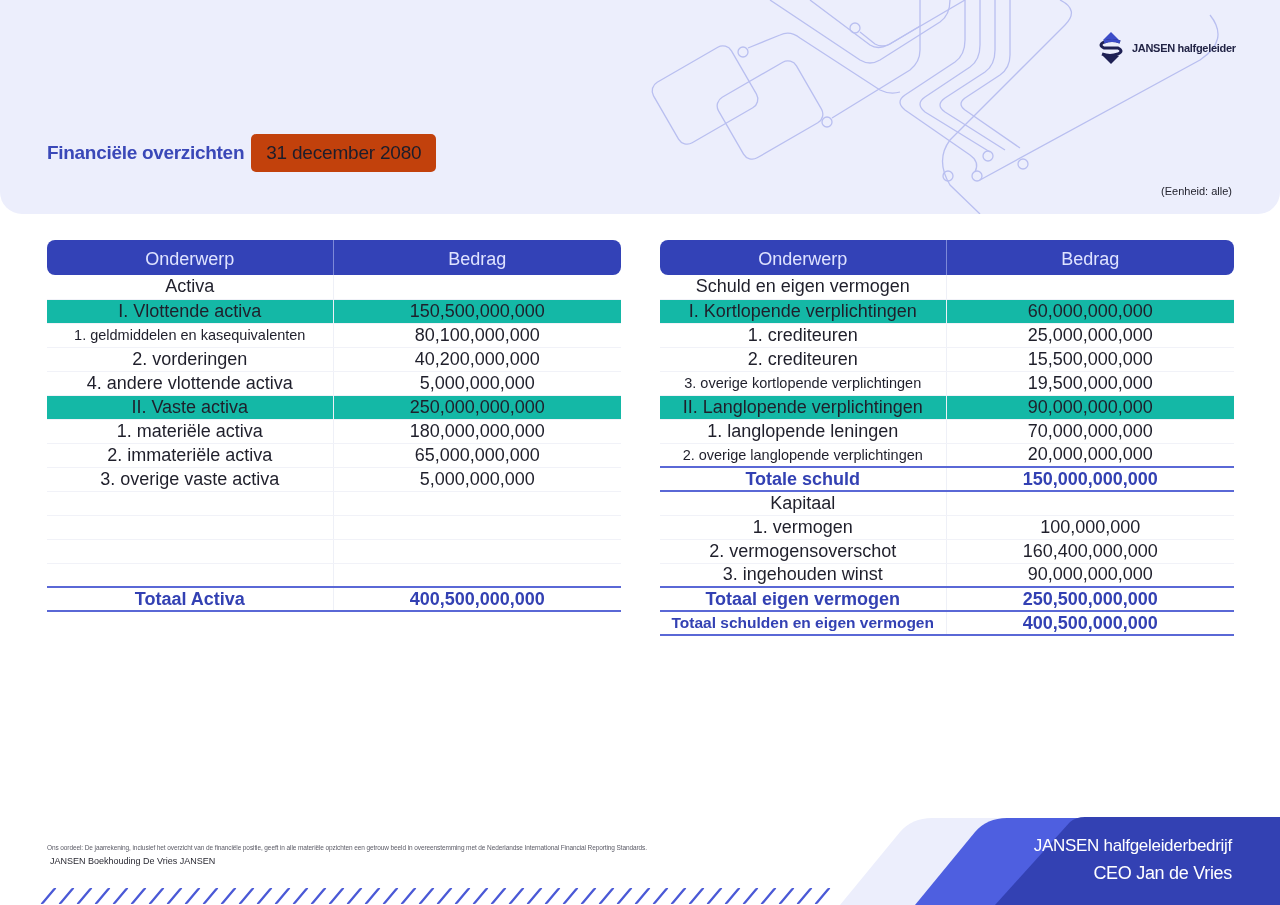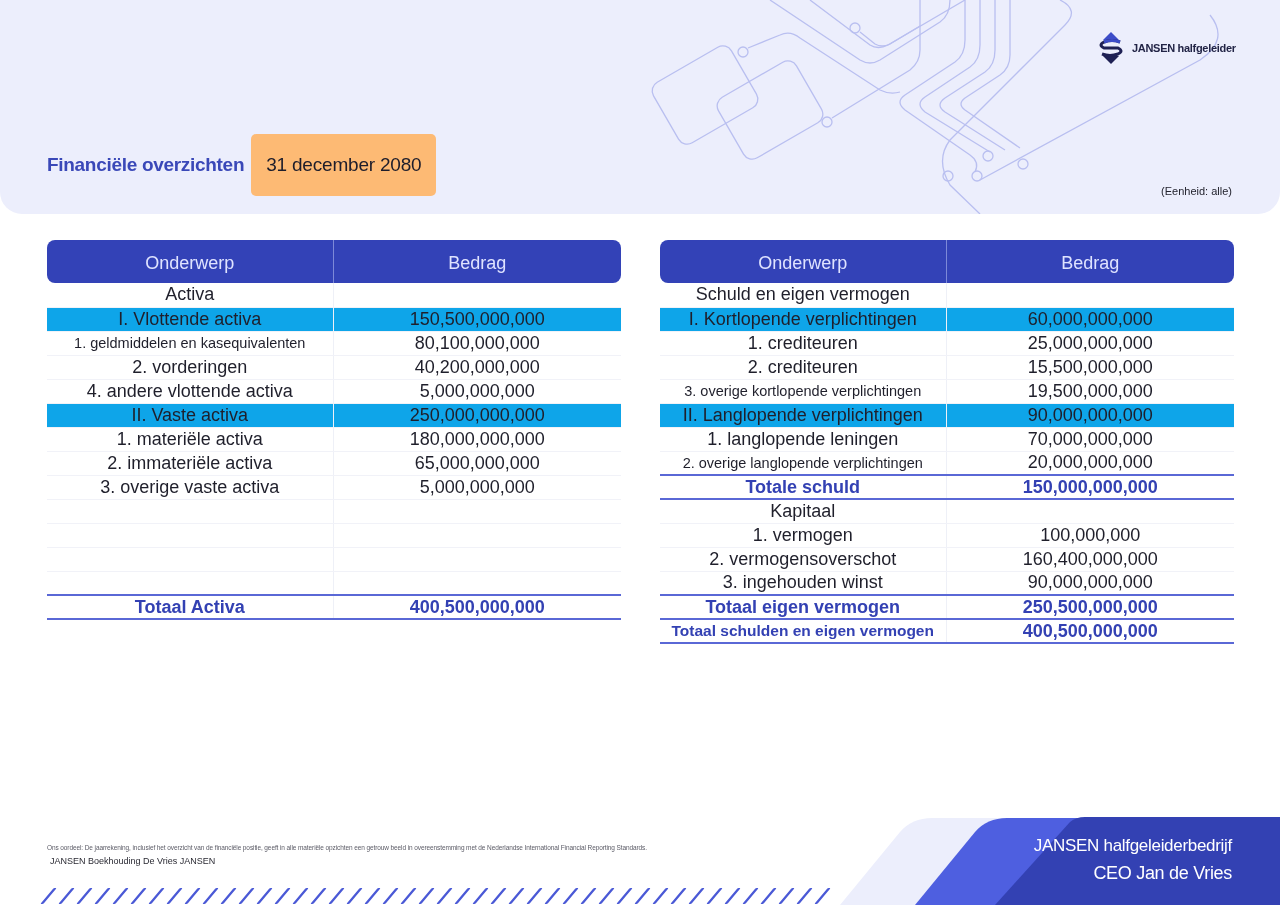--- a/index.html
+++ b/index.html
@@ -11,47 +11,47 @@
     background: #eceefc; border-radius: 0 0 22px 22px; overflow: hidden;
   }
   .circuit { position: absolute; left: 620px; top: 0; width: 660px; height: 214px; }
   .title {
     position: absolute; left: 47px; top: 58px; font-size: 41px; font-weight: 700;
     color: #3140b5; letter-spacing: -1.2px; font-family: "Liberation Sans", sans-serif;
   }
   .subtitle-row { position: absolute; left: 47px; top: 134px; display: flex; align-items: center; }
   .subtitle { font-size: 19px; font-weight: 700; color: #3a48b8; letter-spacing: -0.3px; }
   .date-chip {
-    margin-left: 7px; background: #fdba74; border-radius: 5px; padding: 20px 15px;
+    margin-left: 7px; background: #c2410c; border-radius: 5px; padding: 8px 15px;
     font-size: 19px; color: #1d1d2b; letter-spacing: -0.2px;
   }
   .logo { position: absolute; left: 1096px; top: 32px; display: flex; align-items: center; }
   .logo-text { margin-left: 6px; font-size: 11px; font-weight: 700; color: #222446; letter-spacing: -0.3px; }
   .unit { position: absolute; right: 48px; top: 185px; font-size: 11px; color: #23232e; }
 
   table.fin {
     position: absolute; top: 240px; width: 574px; border-collapse: collapse; table-layout: fixed;
   }
   table.fin.left { left: 47px; }
   table.fin.right { left: 660px; }
   table.fin col.c1 { width: 286px; }
   table.fin col.c2 { width: 288px; }
   table.fin th {
-    background: #3342b7; color: #dfe3ff; font-weight: 400; font-size: 18px; height: 43px;
+    background: #3342b7; color: #dfe3ff; font-weight: 400; font-size: 18px; height: 35px;
     text-align: center; padding-top: 4px;
   }
   table.fin th.h1 { border-radius: 8px 0 0 8px; border-right: 1px solid #7d89d8; }
   table.fin th.h2 { border-radius: 0 8px 8px 0; }
   table.fin td {
     height: 24px; text-align: center; font-size: 18px; color: #1f1f2b;
     border-bottom: 1px solid #f1f2f8;
   }
   table.fin td.c1 { border-right: 1px solid #eef0f7; }
   table.fin td.small { font-size: 14.5px; }
-  table.fin tr.section td { background: #0ea5e9; }
+  table.fin tr.section td { background: #14b8a6; }
   table.fin tr.total td {
     color: #3341b3; font-weight: 700; font-size: 18px;
     border-top: 2px solid #5a68d6; border-bottom: 2px solid #5a68d6;
   }
   table.fin tr.total td.small { font-size: 15.5px; }
   table.fin tr.total-grand td { border-top: 1px solid #f1f2f8; }
 
   .footer-note { position: absolute; left: 47px; top: 844px; font-size: 6.5px; color: #5b5b66; letter-spacing: -0.1px; }
   .footer-sign { position: absolute; left: 50px; top: 856px; font-size: 9px; color: #2a2a33; }
   .stripes { position: absolute; left: 47px; top: 888px; height: 17px; display: flex; }

